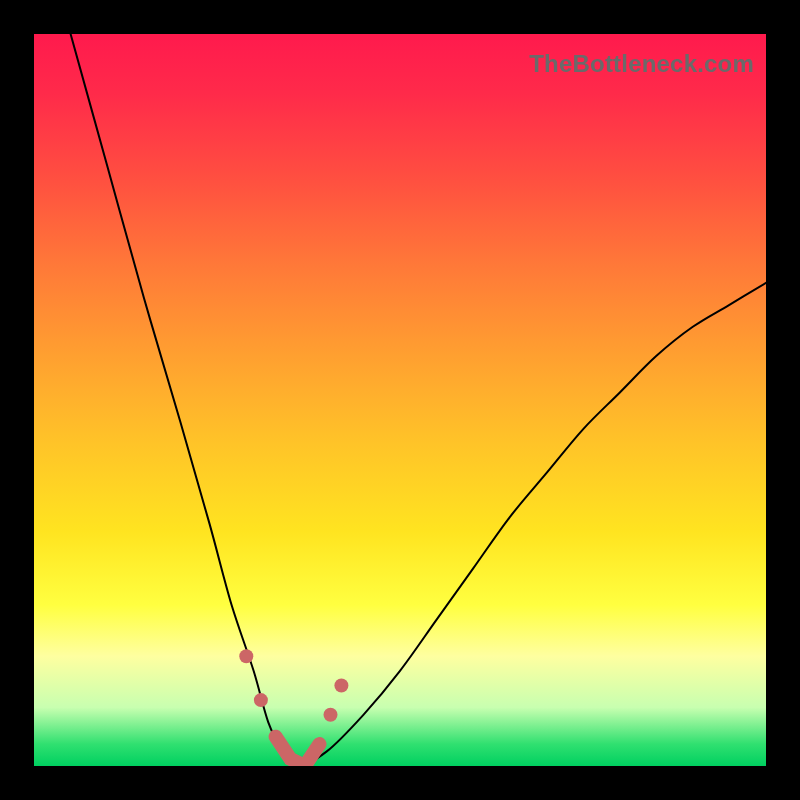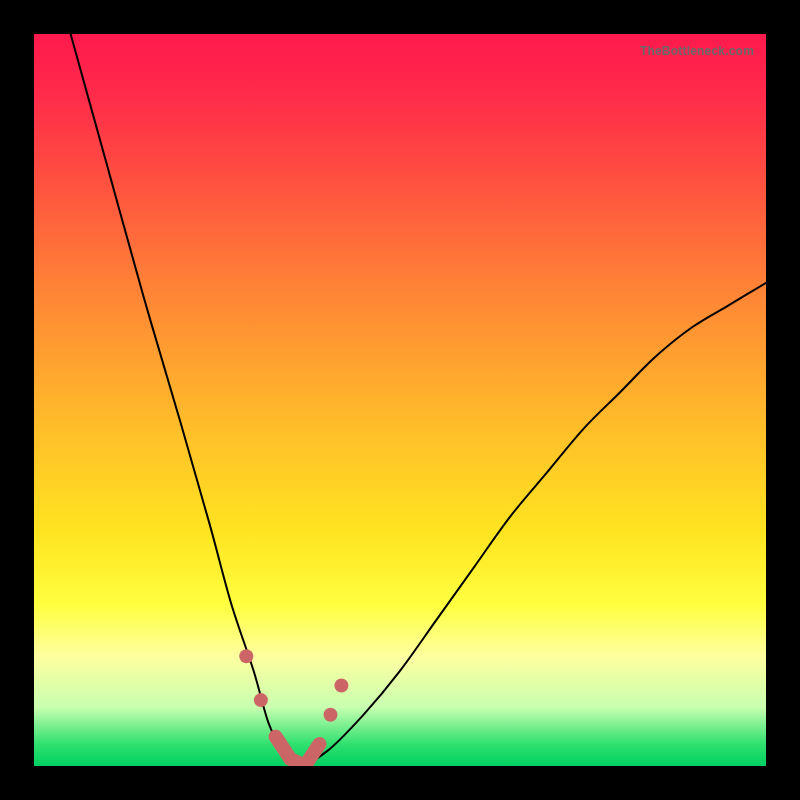--- a/index.html
+++ b/index.html
@@ -33,24 +33,24 @@
       #ffc428 56%,
       #ffe420 68%,
       #ffff40 78%,
       #feffa0 85%,
       #c8ffb0 92%,
       #30e070 97%,
       #00d060 100%);
   }
   .watermark {
     position: absolute;
-    top: 10px;
+    top: 16px;
     right: 12px;
     font-family: Arial, Helvetica, sans-serif;
-    font-size: 12px;
+    font-size: 24px;
     font-weight: 600;
     color: #6a6a6a;
     letter-spacing: 0.2px;
   }
   svg.curves {
     position: absolute;
     left: 0;
     top: 0;
     width: 732px;
     height: 732px;

